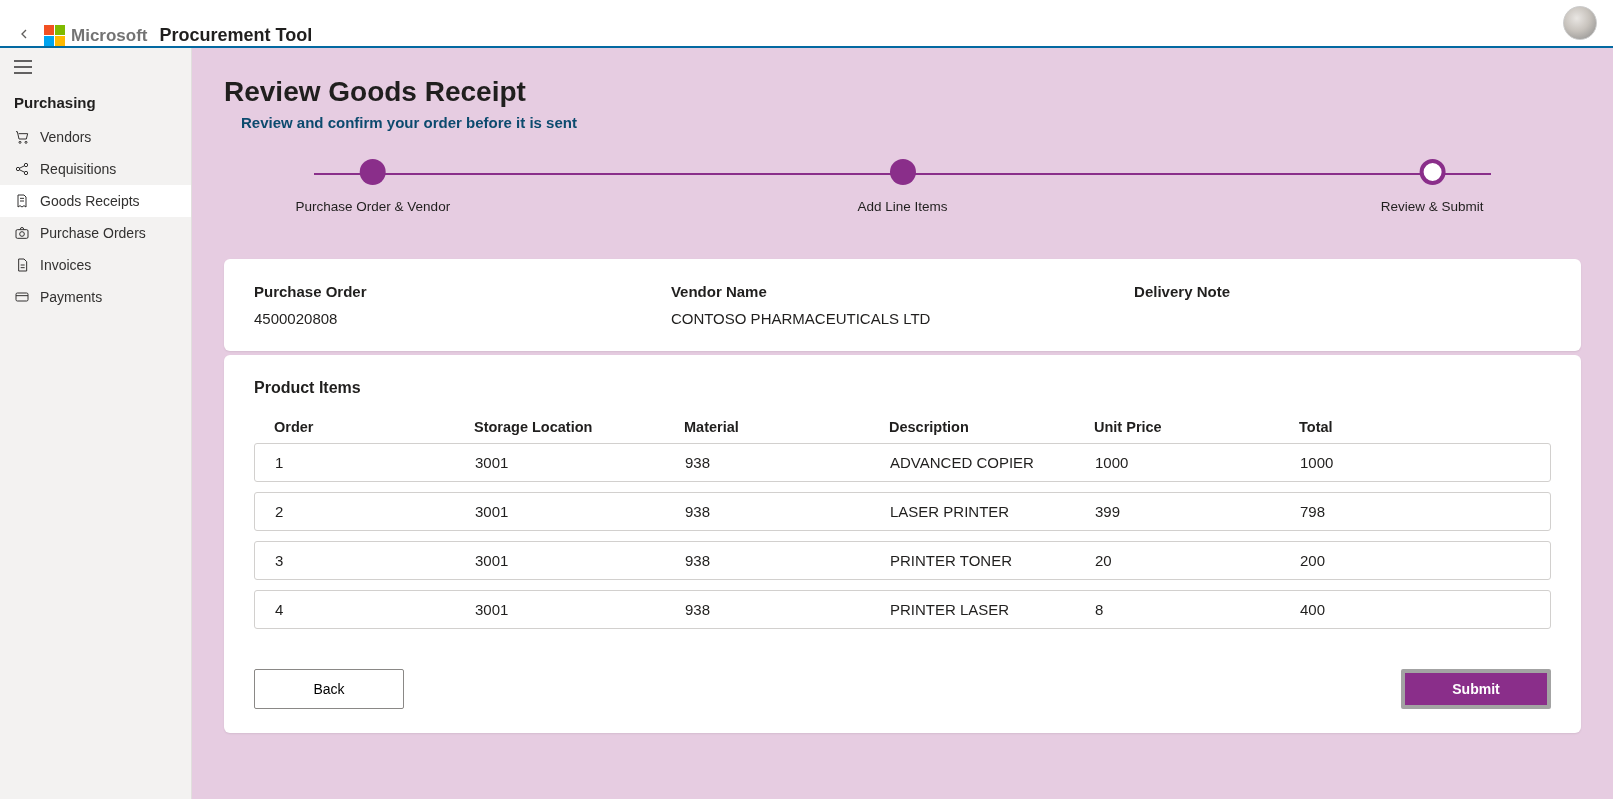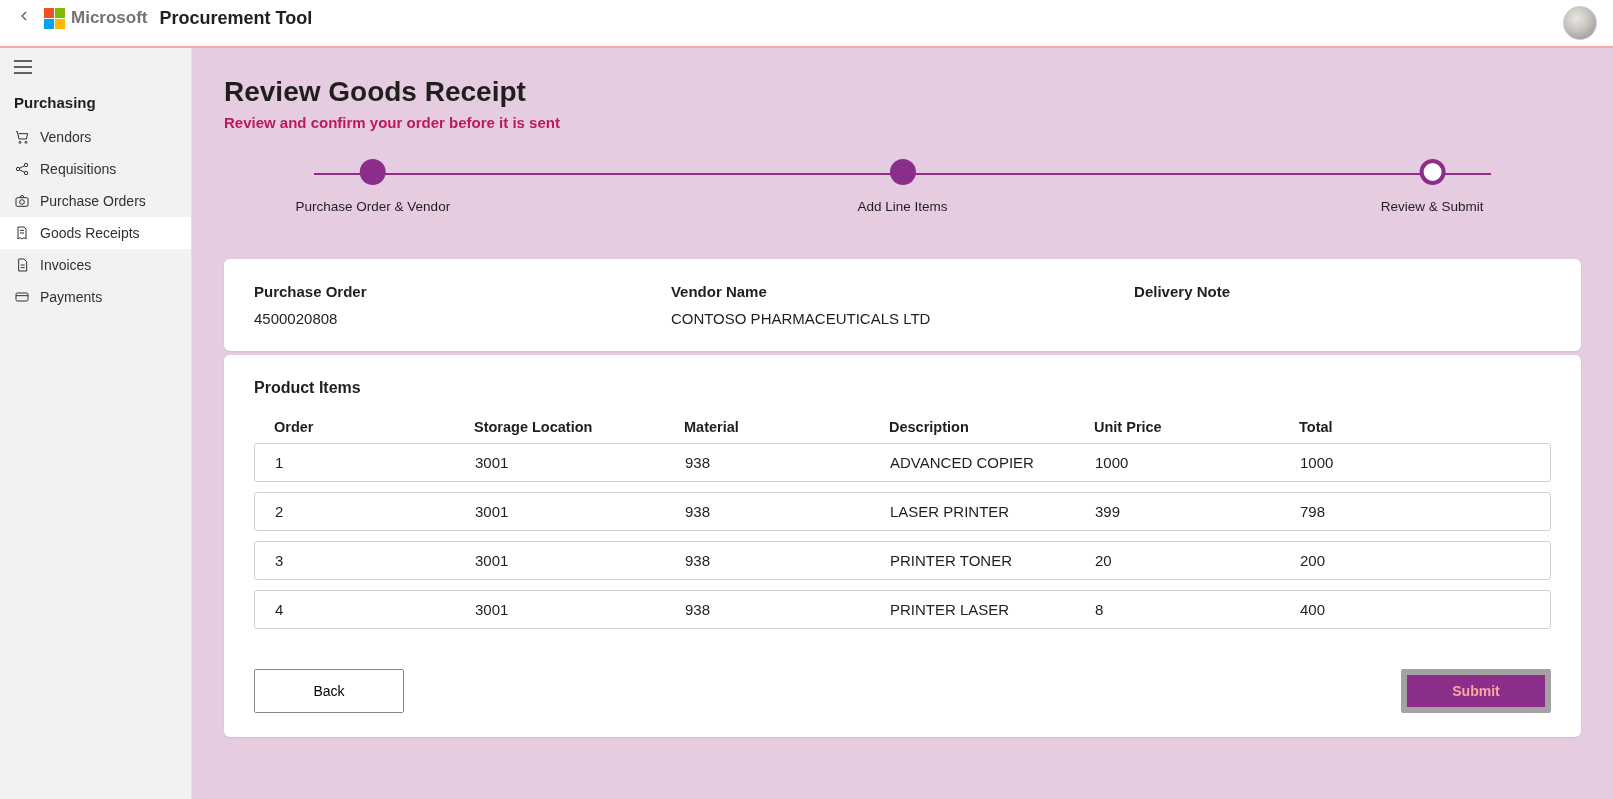--- a/index.html
+++ b/index.html
@@ -1,20 +1,20 @@
 <!DOCTYPE html>
 <html><head>
 <meta charset="utf-8">
 <style>
   * { box-sizing: border-box; }
   html,body { margin:0; padding:0; font-family: "Segoe UI", -apple-system, BlinkMacSystemFont, sans-serif; color:#201f1e; background:#fff; }
   body { width:1613px; height:799px; overflow:hidden; }
 
   
-  .topbar { display:flex; align-items:flex-start; height:48px; padding:8px 16px; border-bottom:2px solid #fca5a5; background:#fff; position:relative; }
+  .topbar { display:flex; align-items:flex-end; height:48px; padding:0 16px; border-bottom:2px solid #0369a1; background:#fff; position:relative; }
   .back-chevron { width:20px; color:#605e5c; cursor:pointer; }
   .ms-logo { display:inline-flex; margin-left:8px; }
   .ms-grid { display:grid; grid-template-columns: 10px 10px; grid-template-rows:10px 10px; gap:1px; }
   .ms-grid div:nth-child(1){background:#f25022;}
   .ms-grid div:nth-child(2){background:#7fba00;}
   .ms-grid div:nth-child(3){background:#00a4ef;}
   .ms-grid div:nth-child(4){background:#ffb900;}
   .ms-word { font-size:17px; color:#737373; font-weight:600; margin-left:6px; }
   .app-title { font-size:18px; font-weight:600; margin-left:12px; }
   .avatar { position:absolute; right:16px; top:6px; width:34px; height:34px; border-radius:50%; background:radial-gradient(circle at 40% 35%, #e9e6e3 0%, #c8c3bd 45%, #888 100%); border:1px solid #ccc; }
@@ -26,21 +26,21 @@
   .hamburger svg { width:18px; height:14px; color:#323130; }
   .section-title { padding:4px 14px 10px 14px; font-weight:600; font-size:15px; }
   .nav-item { display:flex; align-items:center; gap:10px; padding:8px 14px; font-size:14px; cursor:pointer; color:#323130; }
   .nav-item.active { background:#fff; }
   .nav-item .icon { width:16px; display:inline-flex; justify-content:center; color:#323130; }
 
   .main { flex:1; background:#e6cce1; overflow:auto; padding:28px 0 40px 0; }
   .inner { padding:0 32px; }
 
   h1.page-title { margin:0 0 6px 0; font-size:28px; font-weight:600; }
-  .page-sub { margin:0 0 28px 0; font-size:15px; font-weight:600; color:#be185d; }
+  .page-sub { margin:0 0 28px 17px; font-size:15px; font-weight:600; color:#0c4a6e; }
 
   
   .stepper { position:relative; height:70px; margin:12px 90px 30px 90px; }
   .step-track { position:absolute; top:14px; left:0; right:0; height:2px; background:#8a2e8a; }
   .step { position:absolute; top:0; transform:translateX(-50%); text-align:center; }
   .step .dot { width:26px; height:26px; border-radius:50%; margin:0 auto; }
   .step.done .dot { background:#8a2e8a; }
   .step.current .dot { background:#fff; border:4px solid #8a2e8a; width:26px; height:26px; }
   .step .lbl { margin-top:14px; font-size:13.5px; color:#201f1e; white-space:nowrap; }
 
@@ -61,21 +61,21 @@
   .c-storage { width:210px; }
   .c-material { width:205px; }
   .c-desc { width:205px; }
   .c-price { width:205px; }
   .c-total { flex:1; }
 
   
   .actions { display:flex; justify-content:space-between; margin-top:40px; }
   .btn { min-width:150px; padding:8px 20px; font-size:14px; border-radius:2px; cursor:pointer; text-align:center; }
   .btn-secondary { background:#fff; border:1px solid #8a8886; }
-  .btn-primary { background:#8a2e8a; color:#fca5a5; border:6px solid #a3a3a3; font-weight:600; }
+  .btn-primary { background:#8a2e8a; color:#ffffff; border:4px solid #a3a3a3; font-weight:600; }
 </style>
 </head>
 <body>
 
 <div class="topbar">
   <span class="back-chevron">
     <svg viewBox="0 0 24 24" width="16" height="16" fill="none" stroke="currentColor" stroke-width="2">
         <polyline points="15 18 9 12 15 6"></polyline>
       </svg>
   </span>
@@ -120,40 +120,40 @@
             <circle cx="6" cy="12" r="2.5"></circle>
             <circle cx="18" cy="6" r="2.5"></circle>
             <circle cx="18" cy="18" r="2.5"></circle>
             <line x1="8" y1="11" x2="16" y2="7"></line>
             <line x1="8" y1="13" x2="16" y2="17"></line>
           </svg>
       </span>
       <span>Requisitions</span>
     </div>
 
+    <div class="nav-item active">
+      <span class="icon">
+        <svg width="16" height="16" viewBox="0 0 24 24" fill="none" stroke="currentColor" stroke-width="1.5">
+            <path d="M6 3h9l3 3v15l-3-2-3 2-3-2-3 2V3z"></path>
+            <line x1="9" y1="8" x2="15" y2="8"></line>
+            <line x1="9" y1="12" x2="15" y2="12"></line>
+          </svg>
+      </span>
+      <span>Goods Receipts</span>
+    </div>
+
     <div class="nav-item">
       <span class="icon">
         <svg width="16" height="16" viewBox="0 0 24 24" fill="none" stroke="currentColor" stroke-width="1.5">
             <rect x="3" y="7" width="18" height="13" rx="2"></rect>
             <circle cx="12" cy="13.5" r="3.5"></circle>
             <path d="M9 7l1.5-3h3L15 7"></path>
           </svg>
       </span>
       <span>Purchase Orders</span>
-    </div>
-
-    <div class="nav-item active">
-      <span class="icon">
-        <svg width="16" height="16" viewBox="0 0 24 24" fill="none" stroke="currentColor" stroke-width="1.5">
-            <path d="M6 3h9l3 3v15l-3-2-3 2-3-2-3 2V3z"></path>
-            <line x1="9" y1="8" x2="15" y2="8"></line>
-            <line x1="9" y1="12" x2="15" y2="12"></line>
-          </svg>
-      </span>
-      <span>Goods Receipts</span>
     </div>
 
     <div class="nav-item">
       <span class="icon">
         <svg width="16" height="16" viewBox="0 0 24 24" fill="none" stroke="currentColor" stroke-width="1.5">
             <path d="M7 3h8l4 4v14H7z"></path>
             <line x1="10" y1="12" x2="16" y2="12"></line>
             <line x1="10" y1="16" x2="16" y2="16"></line>
           </svg>
       </span>

